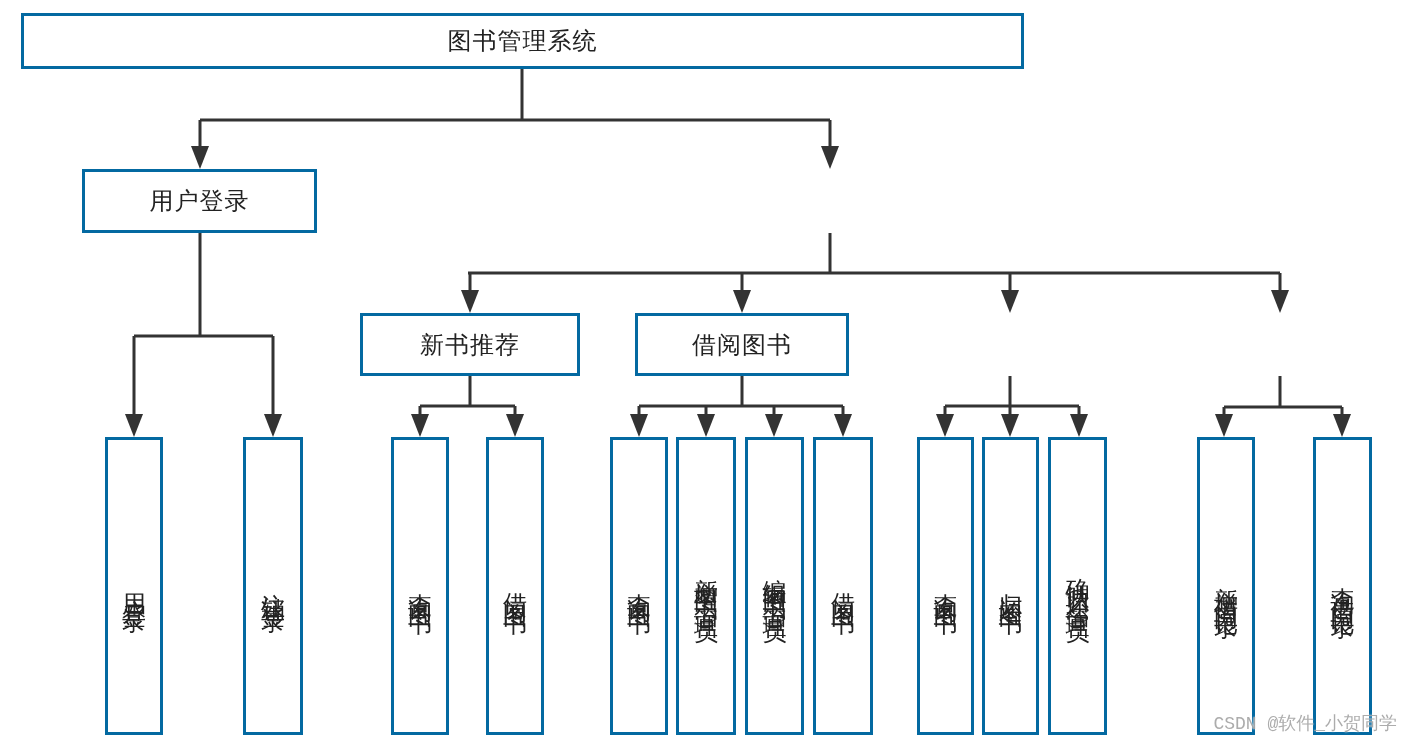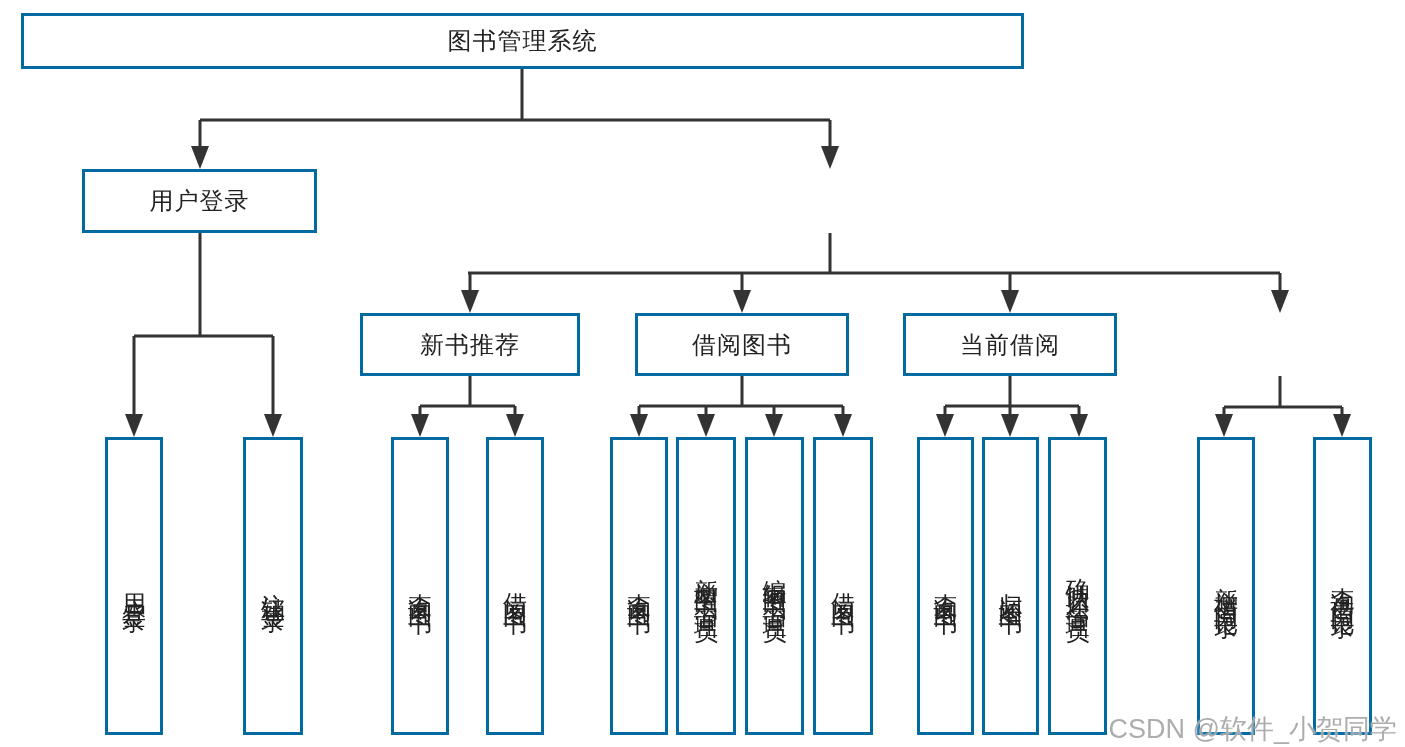--- a/index.html
+++ b/index.html
@@ -69,24 +69,25 @@
   .n-d0 { left: 917px;  width: 57px; }
   .n-d1 { left: 982px;  width: 57px; }
   .n-d2 { left: 1048px; width: 59px; }
   .n-e0 { left: 1197px; width: 58px; }
   .n-e1 { left: 1313px; width: 59px; }
   .watermark {
     position: absolute;
     right: 8px;
     top: 711px;
     z-index: 3;
-    font-size: 27px;
+    font-size: 18px;
     color: rgba(158, 158, 158, 0.85);
     text-shadow: 0 0 2px #ffffff;
     white-space: nowrap;
+    font-family: Liberation Mono, monospace;
   }
 </style>
 </head>
 <body>
 
 <div class="stage">
 
   <svg class="wires" width="1405" height="747" viewBox="0 0 1405 747">
     <g stroke="#333333" stroke-width="3" fill="none">
 
@@ -126,21 +127,20 @@
       <polygon points="1333,414 1351,414 1342,437"></polygon>
     </g>
   </svg>
 
   <div class="box hbox n-root">图书管理系统</div>
 
   <div class="box hbox n-l2-0">用户登录</div>
 
   <div class="box hbox n-l3-0">新书推荐</div>
   <div class="box hbox n-l3-1">借阅图书</div>
-  <div class="box hbox n-l3-2">当前借阅</div>
 
   <div class="box vbox leaf n-a0">用户登录</div>
   <div class="box vbox leaf n-a1">注销登录</div>
 
   <div class="box vbox leaf n-b0">查询图书</div>
   <div class="box vbox leaf n-b1">借阅图书</div>
 
   <div class="box vbox leaf n-c0">查询图书</div>
   <div class="box vbox leaf n-c1">新增图书（管理员）</div>
   <div class="box vbox leaf n-c2">编辑图书（管理员）</div>

